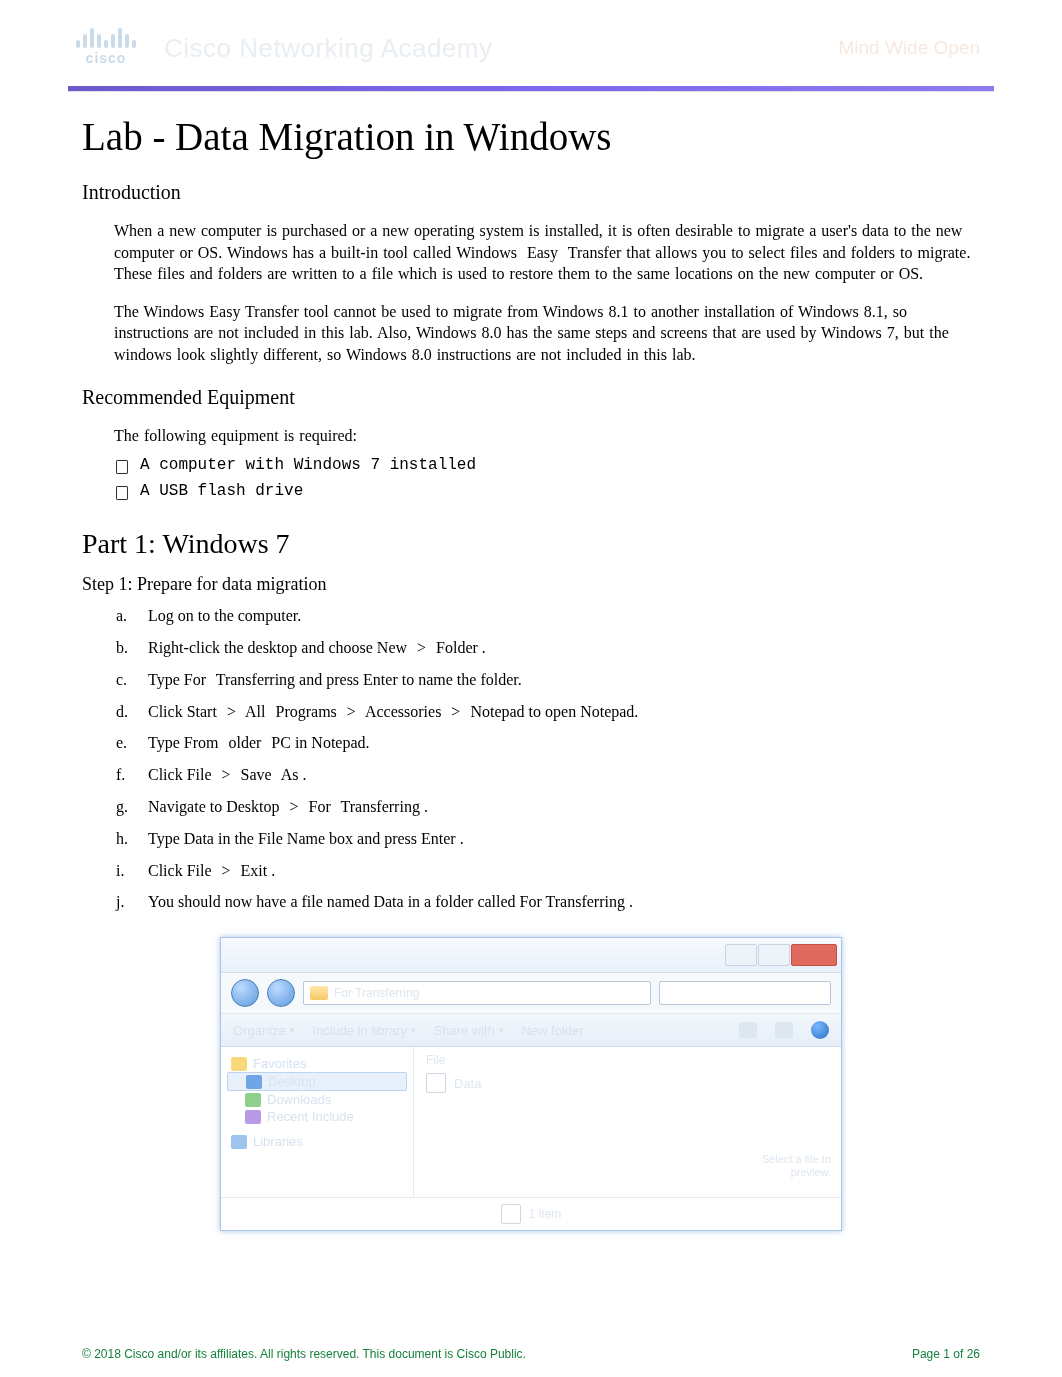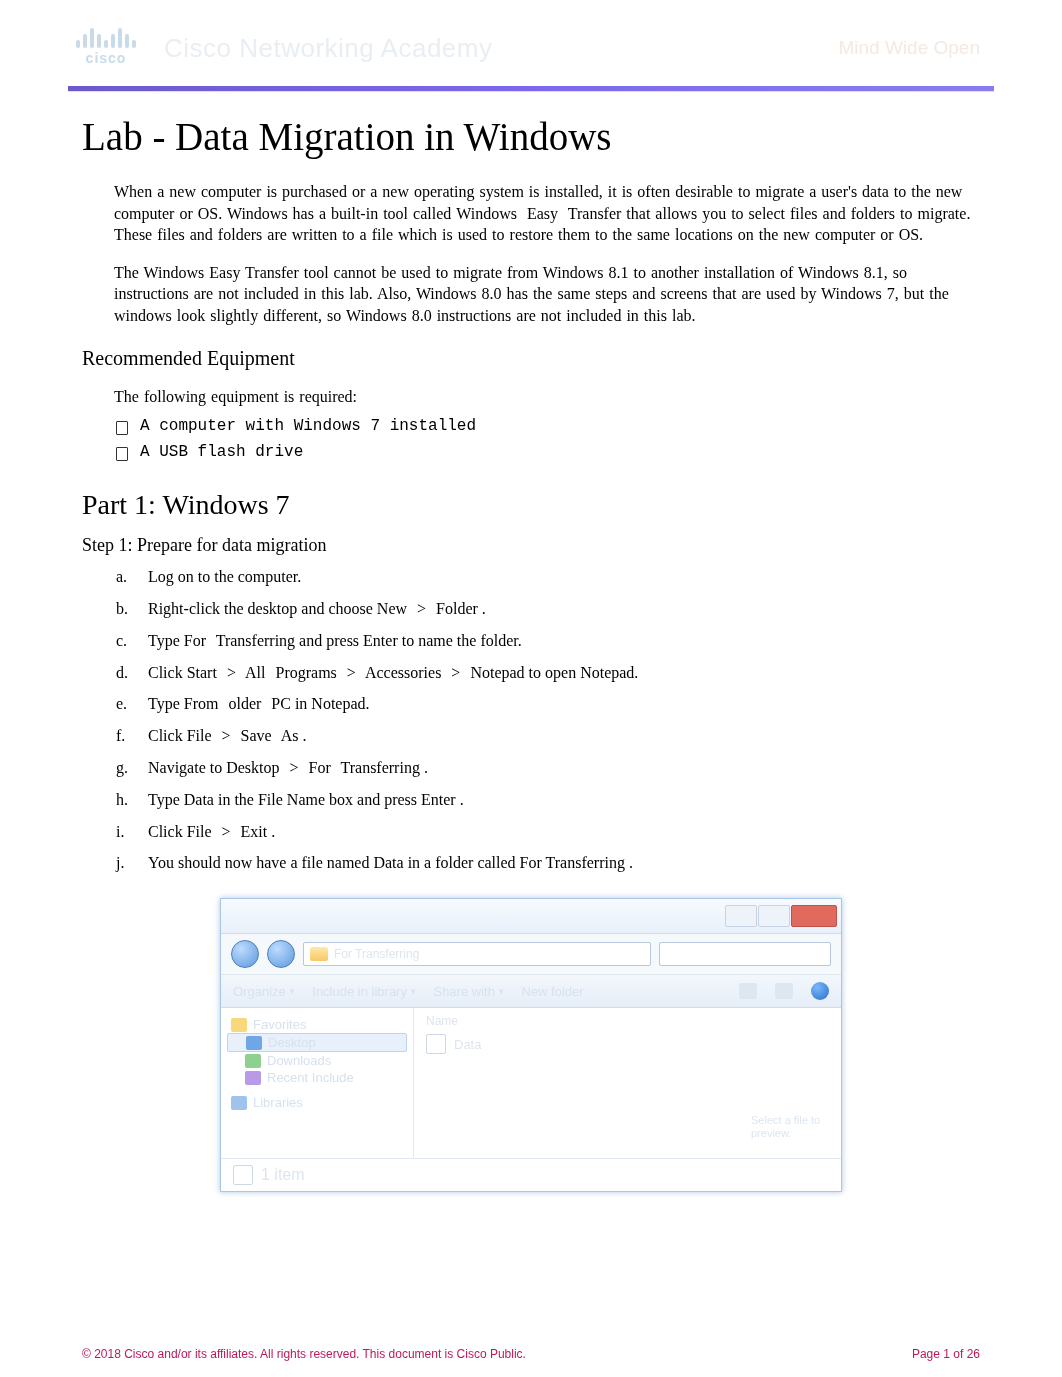--- a/index.html
+++ b/index.html
@@ -321,44 +321,45 @@
       background: #fff;
       border: 1px solid #cfd8e2;
       border-radius: 2px;
       position: relative;
     }
     .preview-box {
       position: absolute;
       right: 10px;
       bottom: 18px;
       width: 80px;
-      text-align: left;
+      text-align: right;
       color: #dde6f0;
       font-size: 11px;
       line-height: 1.2;
     }
     .status-row {
       border-top: 1px solid #e2e9f1;
       padding: 6px 12px;
       display: flex;
       align-items: center;
       gap: 8px;
-      font-size: 16px;
+      font-size: 12px;
       color: #dde6f0;
+      justify-content: center;
     }
     .footer {
       position: absolute;
       bottom: 16px;
       left: 82px;
       right: 82px;
       display: flex;
       justify-content: space-between;
       font-family: Arial, sans-serif;
       font-size: 12px;
-      color: #be185d;
+      color: #15803d;
     }
   </style>
 </head>
 <body>
 
 <div class="page">
 
   <div class="header-banner">
     <div class="logo-block">
       <div class="cisco-logo">
@@ -378,20 +379,21 @@
       <div class="academy-text">Cisco Networking Academy</div>
     </div>
     <div class="mind-wide">Mind Wide Open</div>
   </div>
 
   <div class="purple-bar"></div>
 
   <div class="content">
     <h1 class="title">Lab - Data Migration in Windows</h1>
 
+    <h2 class="section">Introduction</h2>
     <div class="indent">
       <p class="body">
         <span>When a new computer is purchased or a new operating system is installed, it is often desirable to migrate a user's data to the new computer or OS. Windows has a built-in tool called </span>
         <span class="spaced-bold-run">Windows Easy Transfer</span>
         <span> that allows you to select files and folders to migrate. These files and folders are written to a file which is used to restore them to the same locations on the new computer or OS.</span>
       </p>
       <p class="body">The Windows Easy Transfer tool cannot be used to migrate from Windows 8.1 to another installation of Windows 8.1, so instructions are not included in this lab. Also, Windows 8.0 has the same steps and screens that are used by Windows 7, but the windows look slightly different, so Windows 8.0 instructions are not included in this lab.</p>
     </div>
 
     <h2 class="section">Recommended Equipment</h2>
@@ -477,21 +479,21 @@
               </div>
           </div>
           <div class="nav-group">
             <div class="nav-item top">
                 <div class="nav-icon ic-lib"></div>
                 <span>Libraries</span>
               </div>
           </div>
         </div>
         <div class="content-pane">
-          <div class="col-head">Name</div>
+          <div class="col-head">File</div>
           <div class="file-row">
             <div class="notepad-icon"></div>
             <span>Data</span>
           </div>
           <div class="preview-box">Select a file to preview.</div>
         </div>
       </div>
       <div class="status-row">
         <div class="notepad-icon"></div>
         <span>1 item</span>

